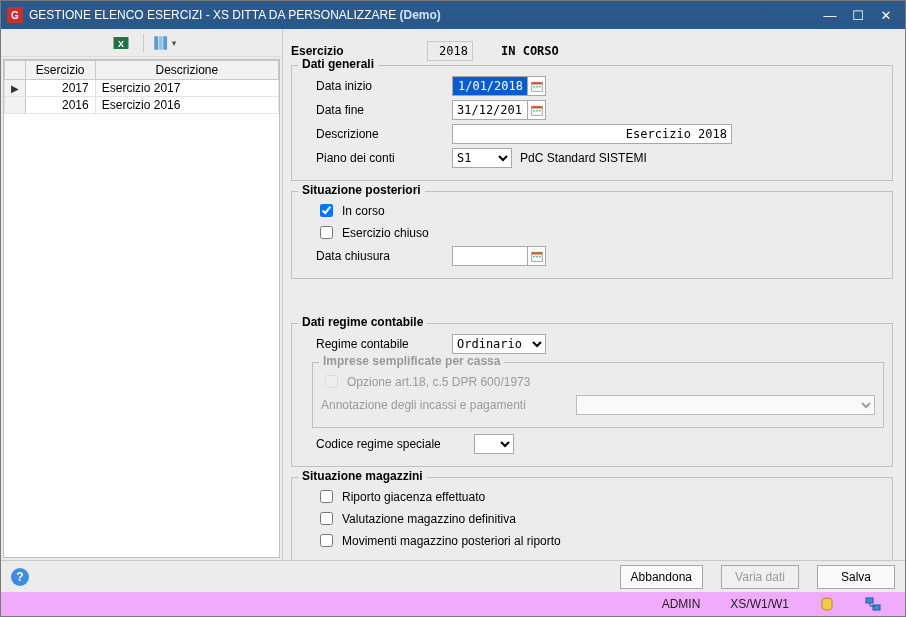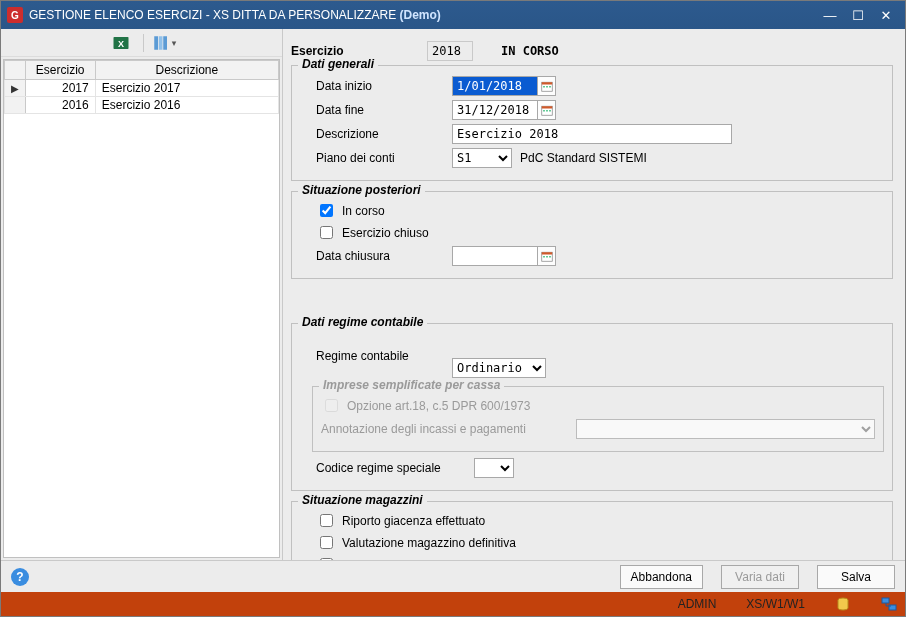--- a/index.html
+++ b/index.html
@@ -23,47 +23,47 @@
 .grid table { border-collapse: collapse; width: 100%; }
 .grid th { background:#f2f2f2; border:1px solid #c9c9c9; padding:2px 6px; font-weight: normal; text-align:center; }
 .grid td { border:1px solid #e4e4e4; padding:1px 6px; background:#fff; }
 .grid td.esercizio { text-align:right; width:70px; }
 .grid td.selector { width:12px; background:#f2f2f2; border-right:1px solid #c9c9c9; text-align:center; color:#333; font-size:10px; }
 .right { flex:1; padding: 8px 12px 4px 8px; overflow:auto; }
 .row { display:flex; align-items:center; margin:4px 0; gap:8px; }
 .row .label { width: 128px; color:#000; }
 .row .label.indent { margin-left:16px; }
 .bold { font-weight: bold; }
-input.txt { height:20px; border:1px solid #a8a8a8; background:#fff; padding:1px 4px; font-family: Consolas, monospace; }
+input.txt { height:20px; border:1px solid #a8a8a8; background:#fff; padding:1px 4px; font-family: Consolas, monospace; text-align: right; }
 input.txt.ro { background:#ececec; border:1px solid #c9c9c9; }
 .status-text { font-weight:bold; font-family: Consolas, monospace; }
 .field-date { display:flex; align-items:center; }
-.field-date input { width:86px; }
+.field-date input { width:76px; }
 .field-date .cal { width:18px; height:20px; border:1px solid #a8a8a8; border-left:none; background:#fdfdfd; display:flex; align-items:center; justify-content:center; cursor:pointer; }
 .field-date .cal svg { width:12px; height:12px; }
 .sel-hl input { background:#0a5bd1; color:#fff; }
 select.combo { height:20px; border:1px solid #a8a8a8; background:#fff; font-family: Consolas, monospace; font-size:12px; }
 .fieldset { border:1px solid #c0c0c0; background: transparent; margin:4px 0 10px 0; padding: 6px 8px 8px 8px; position:relative; }
-.fieldset > .legend { position:absolute; top:-9px; left:6px; background:#ececec; padding:0 4px; font-weight:bold; color:#000;font-style:italic; }
+.fieldset > .legend { position:absolute; top:-9px; left:6px; background:#ececec; padding:0 4px; font-weight:bold; color:#000; }
 .fieldset.disabled .legend, .fieldset.disabled .chk-label, .fieldset.disabled .label { color:#9a9a9a; }
 .fieldset.disabled input[type=checkbox]{ opacity:.5; }
 .chk-row { display:flex; align-items:center; gap:6px; margin:3px 0; }
 .chk-row.indent { margin-left:16px; }
 .chk-label { }
 .footer { height:32px; background:#ececec; border-top:1px solid #c9c9c9; display:flex; align-items:center; padding:0 10px; gap:18px; }
 .footer .helpbtn { width:18px; height:18px; border-radius:50%; background:#3a8de0; color:#fff; font-weight:bold; font-size:12px; display:flex; align-items:center; justify-content:center; cursor:pointer; }
 .footer .spacer { flex:1; }
 .btn { height:24px; min-width:78px; padding:0 10px; background:#fafafa; border:1px solid #a8a8a8; cursor:pointer; }
 .btn:disabled { color:#9a9a9a; cursor:default; background:#f0f0f0; }
-.statusbar { height:24px; background:#c2410c; display:flex; align-items:center; padding:0 8px; gap:30px; justify-content:flex-end; color:#222; }
+.statusbar { height:24px; background:#f0abfc; display:flex; align-items:center; padding:0 24px; gap:30px; justify-content:flex-end; color:#222; }
 .status-item { display:flex; align-items:center; gap:6px; }
 .status-item svg { width:16px; height:16px; }
 .desc-input { width:280px; }
 .plan-combo { width:60px; }
-.regime-combo { width:94px;margin-top:24px; }
+.regime-combo { width:94px; }
 .small-combo { width:40px; }
 .annot-combo { width:300px; }
 </style>
 </head>
 <body>
 
 <div class="window">
 
   <div class="titlebar">
     <div class="app-icon">G</div>

